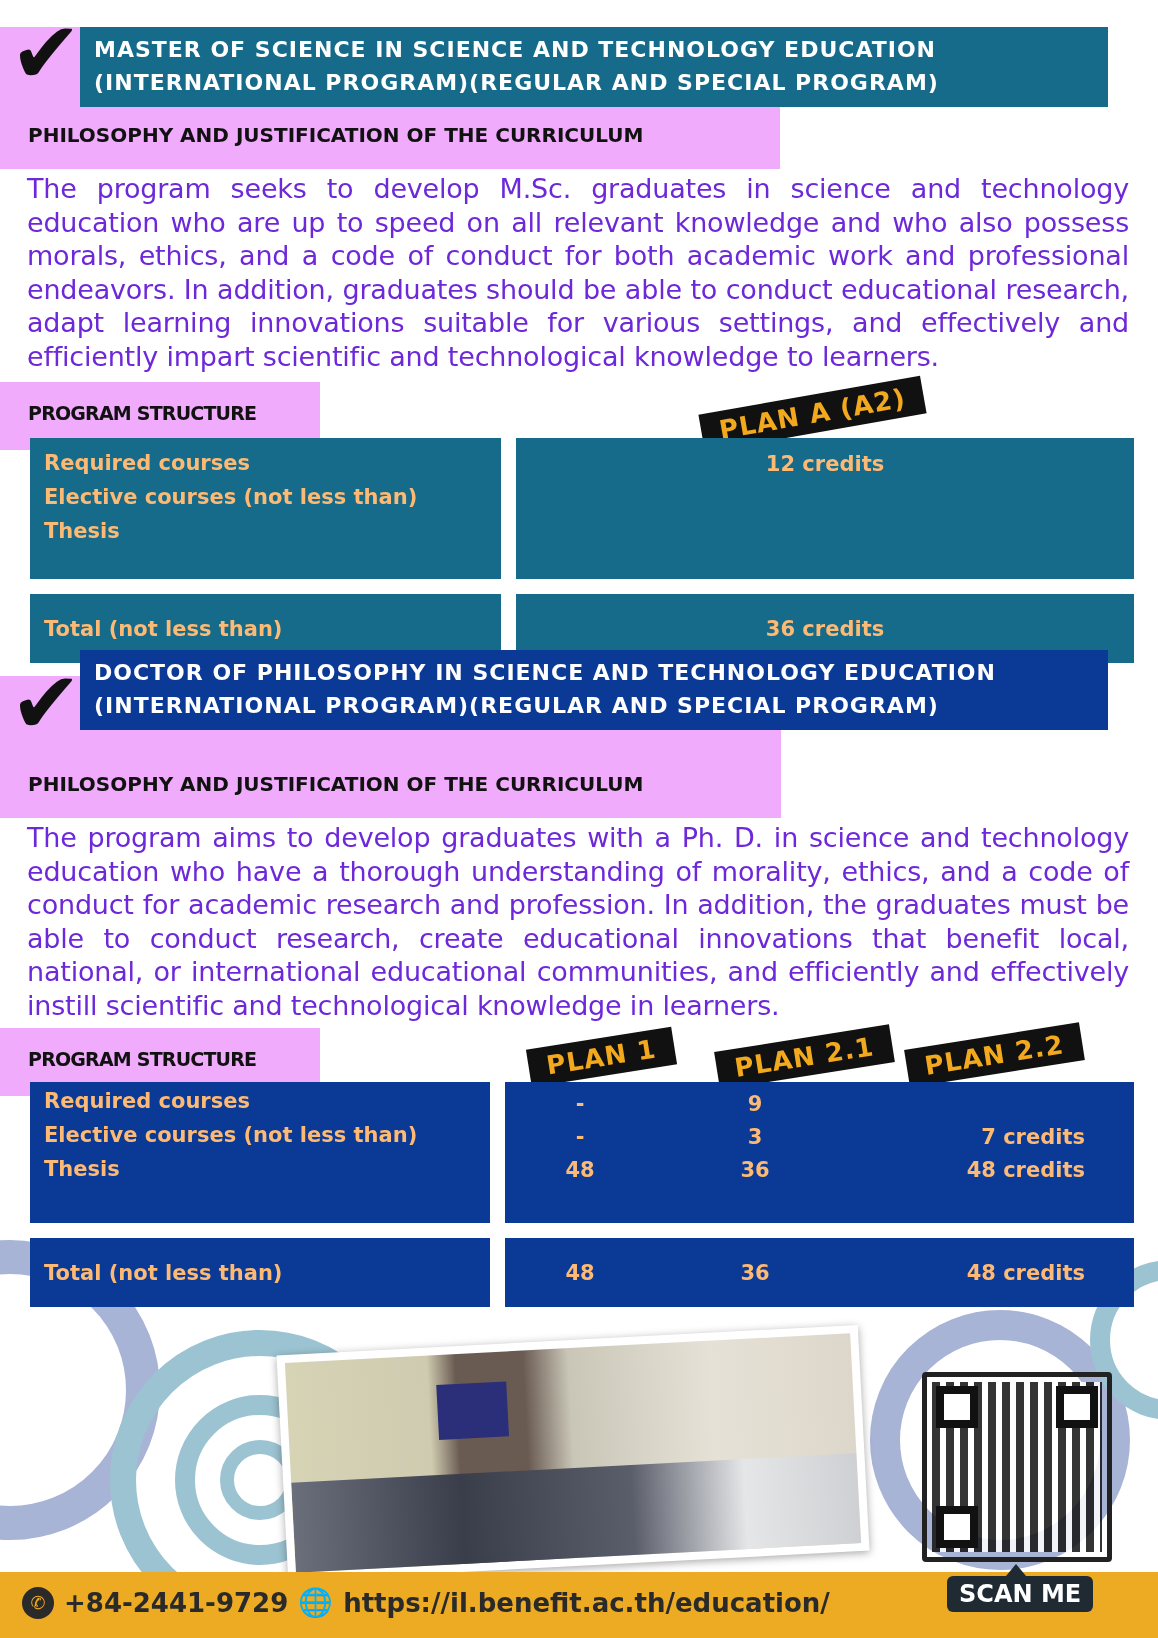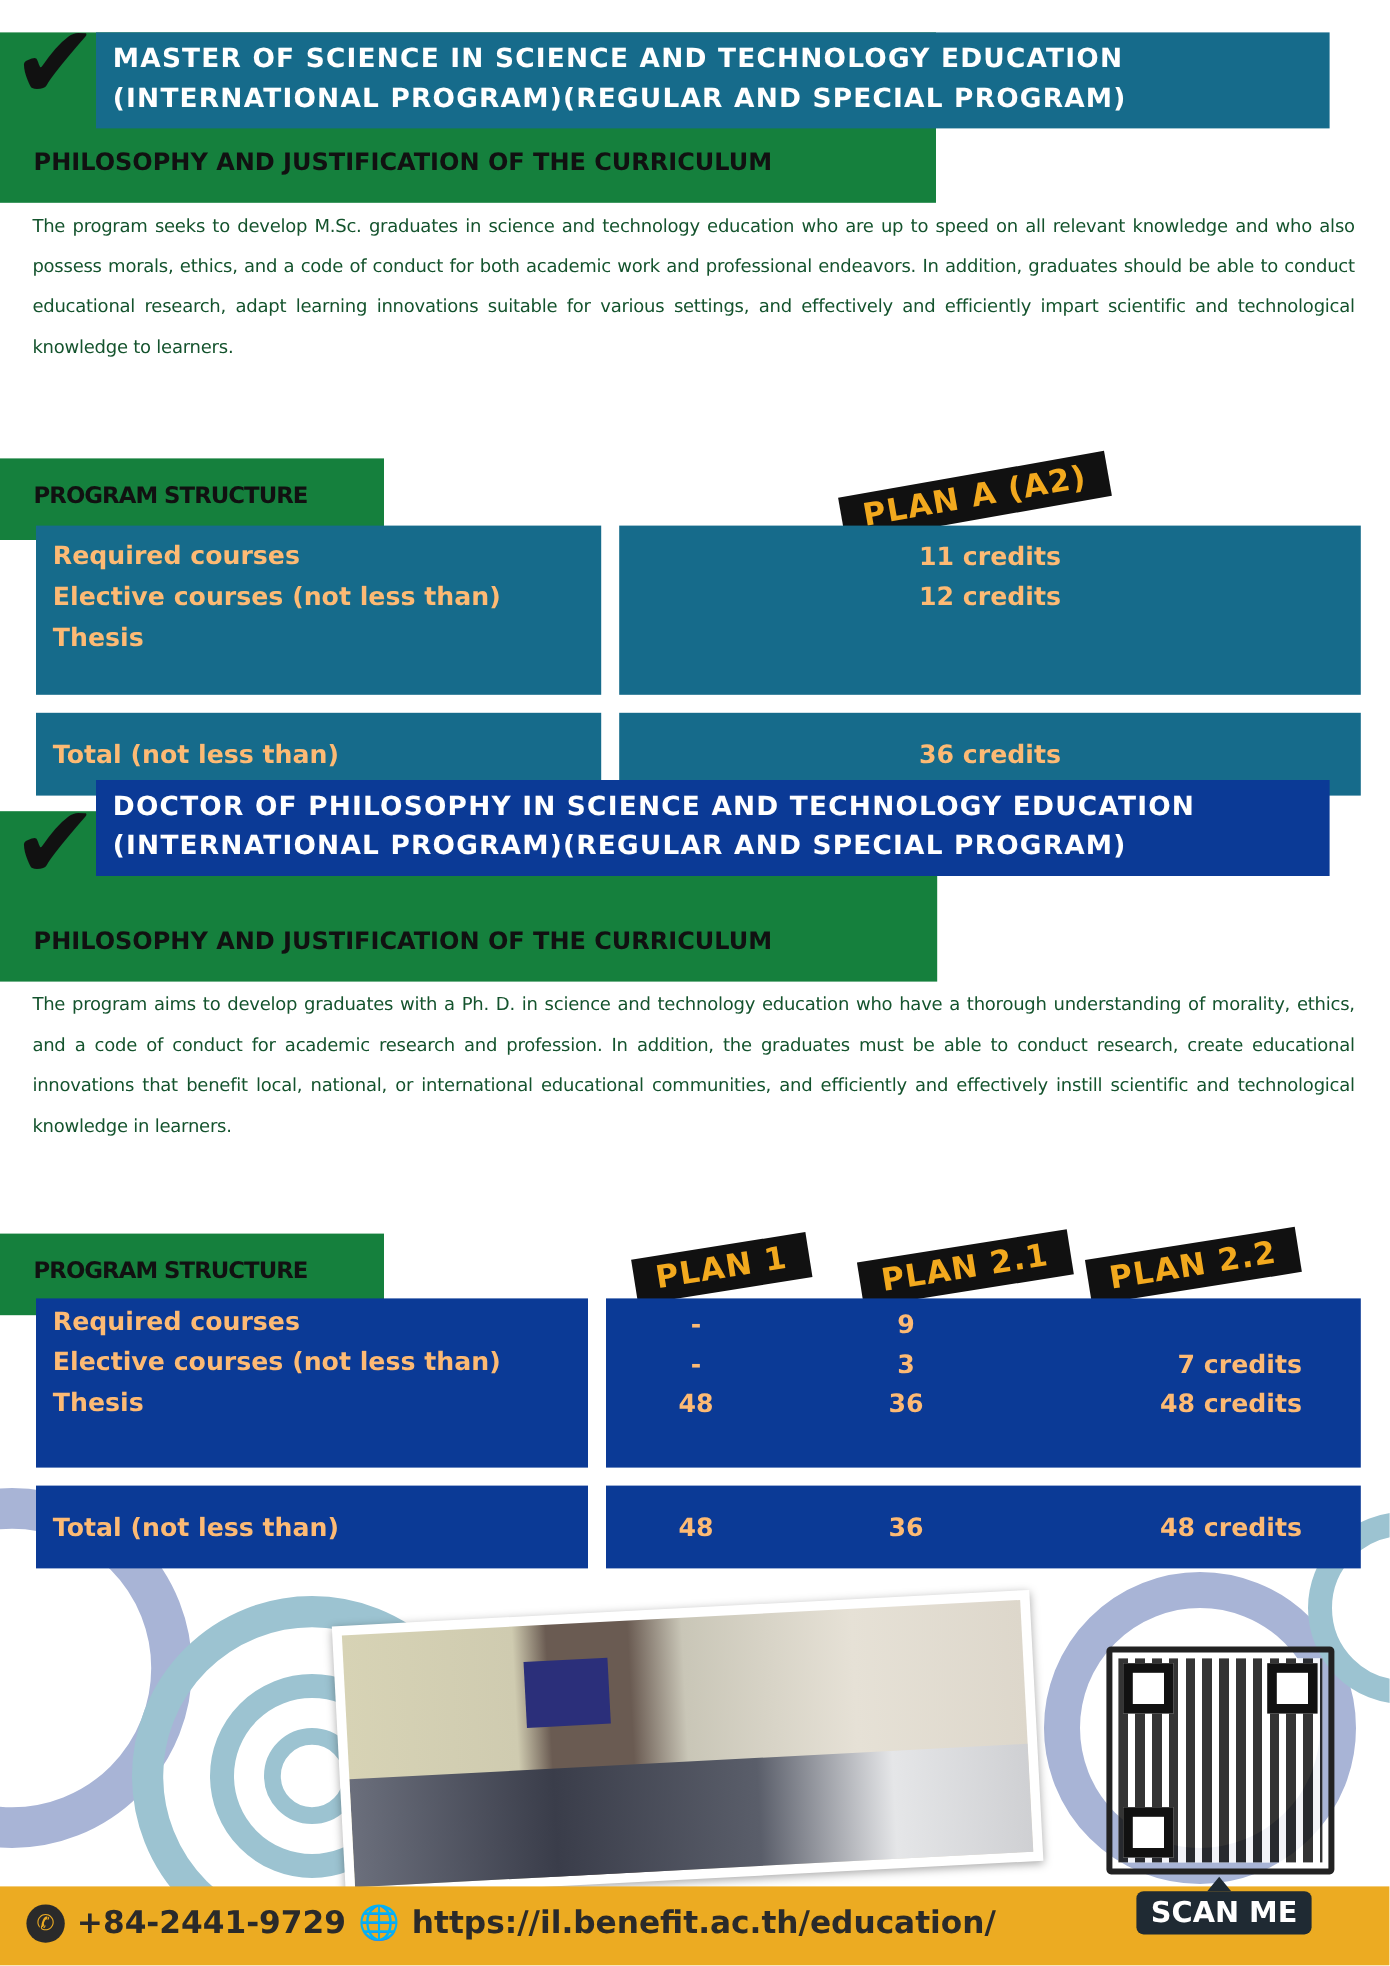--- a/index.html
+++ b/index.html
@@ -1,23 +1,23 @@
 <!DOCTYPE html>
 <html><head>
 <meta charset="utf-8">
 <style>
   * { box-sizing: border-box; margin: 0; padding: 0; }
   body { width: 1158px; height: 1638px; background: #ffffff; position: relative; overflow: hidden; font-family: "DejaVu Sans", sans-serif; color: #1a1a1a; }
   .abs { position: absolute; }
-  .orange { background: #15803d; }
+  .orange { background: #f0abfc; }
   .teal { background: #166b8b; }
   .navy { background: #0b3a96; }
   .title-bar { color: #fff; font-weight: bold; font-size: 22px; line-height: 33px; padding: 6px 0 6px 14px; letter-spacing: 1px; }
   .sub-bar { font-weight: bold; font-size: 20px; color: #111; padding: 14px 16px 0 28px; }
-  .para { font-size: 15px; line-height: 33.5px; text-align: justify; color: #14532d; font-family: "DejaVu Sans", sans-serif; letter-spacing: -0.2px; }
+  .para { font-size: 27px; line-height: 33.5px; text-align: justify; color: #6d28d9; font-family: "DejaVu Sans", sans-serif; letter-spacing: -0.2px; }
   .ps-tag { font-weight: bold; font-size: 19px; color: #111; padding: 20px 0 0 28px; letter-spacing: -0.8px; }
   .cell { color: #fdba74; font-weight: bold; font-size: 21px; }
   .cell div { line-height: 34px; }
   .plan-tag { background: #111; color: #f2a91e; font-weight: bold; font-size: 26px; padding: 4px 18px; letter-spacing: 1px; white-space: nowrap; }
   .check { color: #111; font-size: 86px; font-weight: bold; line-height: 1; }
   .footer { background: #ecab22; }
   .foot-text { font-weight: bold; font-size: 26px; color: #2a2a2a; }
   .scan { background: #1f2a33; color: #fff; font-weight: bold; font-size: 24px; padding: 4px 12px; border-radius: 6px; }
   .ring { position: absolute; border-radius: 50%; border-style: solid; }
 </style>
@@ -44,21 +44,20 @@
 <div class="abs orange ps-tag" style="left:0;top:382px;width:320px;height:68px;">PROGRAM STRUCTURE</div>
 
 <div class="abs plan-tag" style="left:700px;top:395px;transform:rotate(-10deg);">PLAN A (A2)</div>
 
 <div class="abs teal cell" style="left:30px;top:438px;width:471px;height:141px;padding:8px 14px;">
   <div>Required courses</div>
   <div>Elective courses (not less than)</div>
   <div>Thesis</div>
 </div>
 <div class="abs teal cell" style="left:516px;top:438px;width:618px;height:141px;padding:10px 0;text-align:center;">
-  <div style="line-height:33px;">11 credits</div>
   <div style="line-height:33px;">12 credits</div>
 </div>
 <div class="abs teal cell" style="left:30px;top:594px;width:471px;height:69px;padding:0 14px;display:flex;align-items:center;">
   <span>Total (not less than)</span>
 </div>
 <div class="abs teal cell" style="left:516px;top:594px;width:618px;height:69px;display:flex;align-items:center;justify-content:center;">
   <span>36 credits</span>
 </div>
 
 <div class="abs orange" style="left:0;top:676px;width:781px;height:142px;"></div>

